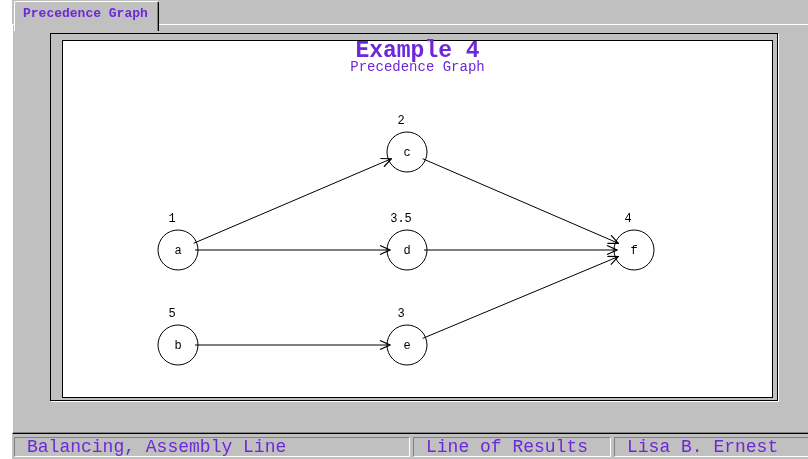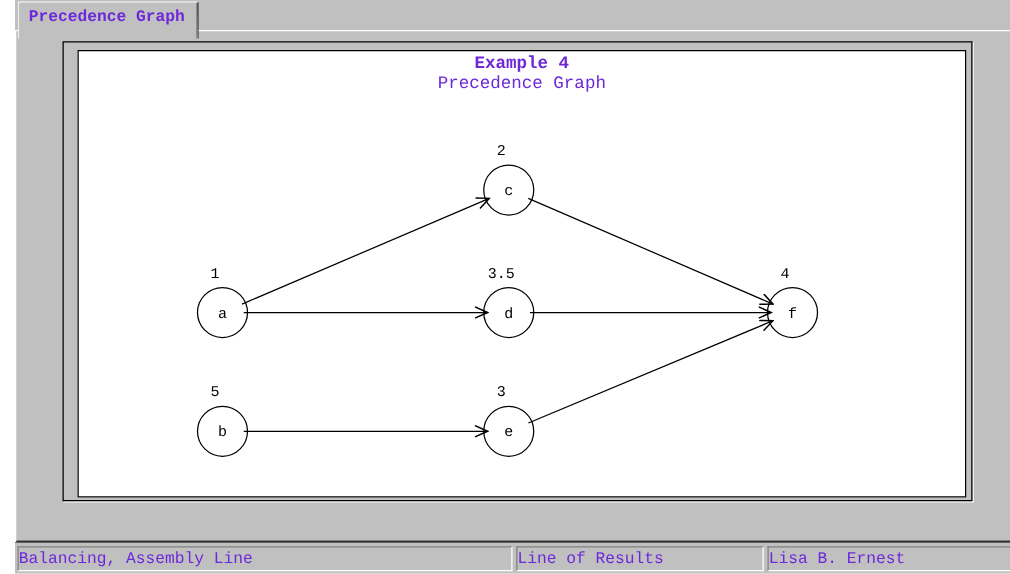--- a/index.html
+++ b/index.html
@@ -51,37 +51,37 @@
     z-index:4;
   }
   .gcanvas{
     position:absolute;
     left:11px; top:6px; width:709px; height:356px;
     background:#fff;
     border:1px solid #000;
   }
   .gtitle{
     position:absolute; left:0; top:2px; width:100%;
-    text-align:center; font-size:14px; font-weight:bold; line-height:17px;
+    text-align:center; font-size:23px; font-weight:bold; line-height:17px;
   }
   .gsubtitle{
     position:absolute; left:0; top:19px; width:100%;
     text-align:center; font-size:14px; line-height:14px;
   }
   .gsvg{ position:absolute; left:0; top:0; }
   
   .spanel{
     position:absolute;
     top:437px; height:20px;
     background:#c0c0c0;
     border:1px solid;
     border-color:#808080 #fff #fff #808080;
-    font-size:13px;
+    font-size:18px;
     line-height:18px;
-    padding-left:0;
+    padding-left:12px;
     box-sizing:border-box;
     white-space:nowrap;
     overflow:hidden;
     z-index:5;
   }
   .spanel-1{ left:2px;   width:396px; }
   .spanel-2{ left:401px; width:198px; }
   .spanel-3{ left:602px; width:238px; }
 </style>
 </head>

